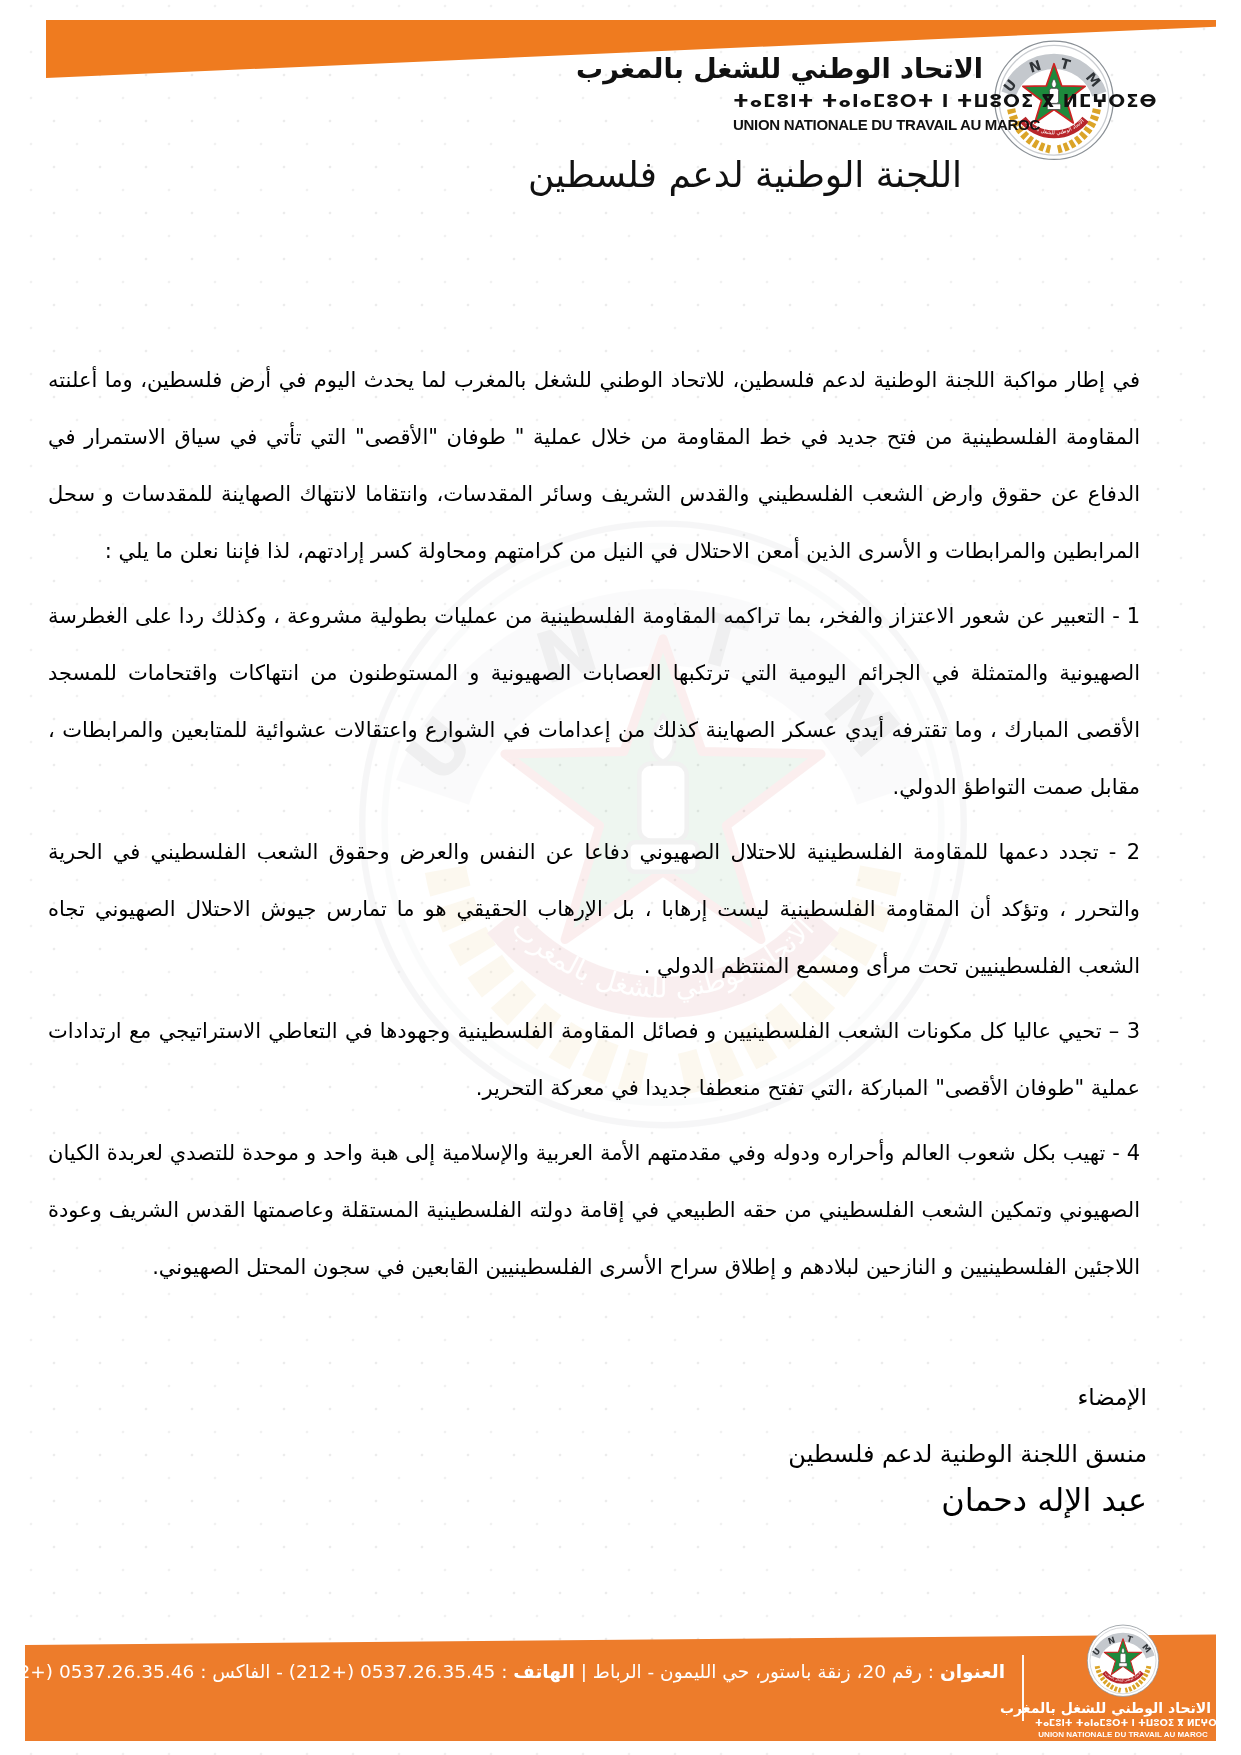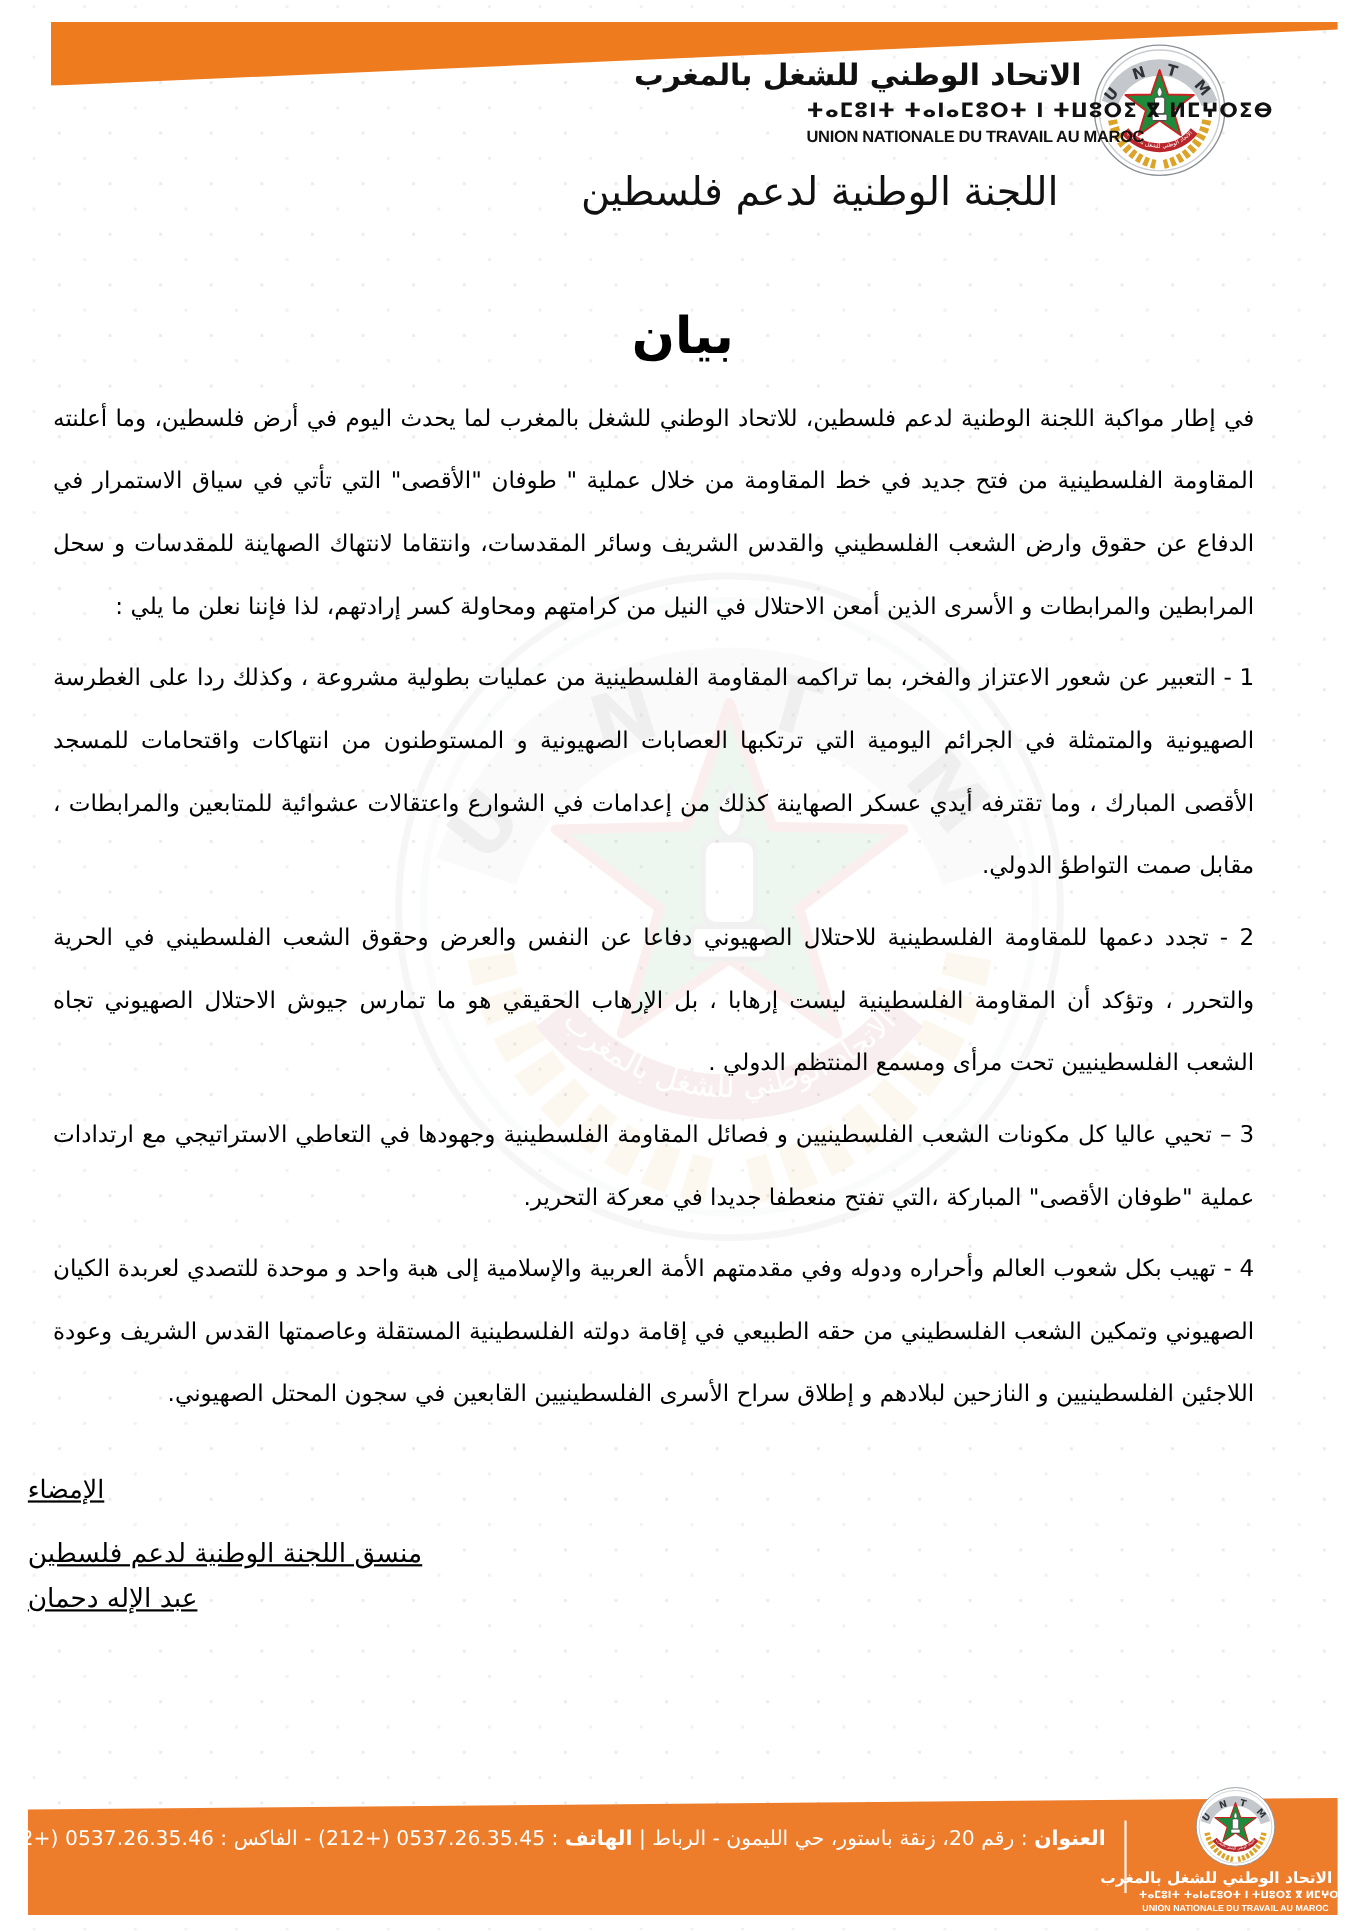--- a/index.html
+++ b/index.html
@@ -51,26 +51,26 @@
     text-align:center;font-size:46px;font-weight:bold;color:#000;direction:rtl;
   }
   .body-text{
     position:absolute;top:352px;right:76px;width:1092px;max-height:985px;
     direction:rtl;text-align:justify;
     font-size:21px;line-height:57px;color:#000;
     overflow:hidden;
   }
   .body-text p{margin-bottom:8px;}
   .signature{
-    position:absolute;top:1342px;left:0;width:1122px;
-    text-align:left;direction:rtl;color:#000;text-decoration:underline;
+    position:absolute;top:1384px;left:0;width:1122px;
+    text-align:right;direction:rtl;color:#000;
   }
   .sig-label{font-size:23px;margin-bottom:30px;}
   .sig-role{font-size:24px;margin-bottom:13px;}
-  .sig-name{font-size:24px;}
+  .sig-name{font-size:32px;}
   
   .footer-band{
     position:absolute;top:1634px;left:0;width:1241px;height:107px;
     background:var(--footer-orange,#ed7c2b);
     clip-path:polygon(0 11px,100% 0,100% 100%,0 100%);
   }
   .footer-contact{
     position:absolute;top:1634px;left:30px;width:950px;height:107px;
     color:#fff;direction:rtl;text-align:center;
   }
@@ -128,21 +128,20 @@
     <div class="org-ar">الاتحاد الوطني للشغل بالمغرب</div>
     <div class="org-tif">ⵜⴰⵎⵓⵏⵜ ⵜⴰⵏⴰⵎⵓⵔⵜ ⵏ ⵜⵡⵓⵔⵉ ⴳ ⵍⵎⵖⵔⵉⴱ</div>
     <div class="org-fr">UNION NATIONALE DU TRAVAIL AU MAROC</div>
   </div>
   <div class="committee">اللجنة الوطنية لدعم فلسطين</div>
 
   <svg class="watermark" viewBox="0 0 100 100">
     <use href="#untm-logo"></use>
   </svg>
 
-  <h1 class="doc-title">بيان</h1>
 
   <div class="body-text">
     <p>في إطار مواكبة اللجنة الوطنية لدعم فلسطين، للاتحاد الوطني للشغل بالمغرب لما يحدث اليوم في أرض فلسطين، وما أعلنته المقاومة الفلسطينية من فتح جديد في خط المقاومة من خلال عملية " طوفان "الأقصى" التي تأتي  في سياق الاستمرار في الدفاع عن حقوق وارض الشعب الفلسطيني والقدس الشريف وسائر المقدسات، وانتقاما لانتهاك الصهاينة للمقدسات و سحل المرابطين والمرابطات و الأسرى الذين أمعن الاحتلال في النيل من كرامتهم ومحاولة كسر إرادتهم، لذا  فإننا نعلن ما يلي :</p>
     <p>1 - التعبير عن شعور الاعتزاز والفخر، بما تراكمه المقاومة الفلسطينية من عمليات بطولية مشروعة ، وكذلك ردا على الغطرسة الصهيونية والمتمثلة في الجرائم اليومية  التي ترتكبها العصابات الصهيونية و المستوطنون من انتهاكات واقتحامات للمسجد الأقصى المبارك ، وما تقترفه أيدي عسكر الصهاينة كذلك من إعدامات في الشوارع واعتقالات عشوائية للمتابعين والمرابطات ، مقابل صمت التواطؤ الدولي.</p>
     <p>2  - تجدد دعمها للمقاومة الفلسطينية للاحتلال الصهيوني دفاعا عن النفس والعرض وحقوق الشعب الفلسطيني في الحرية والتحرر ، وتؤكد أن المقاومة الفلسطينية ليست إرهابا ، بل الإرهاب الحقيقي هو ما تمارس جيوش الاحتلال الصهيوني تجاه الشعب الفلسطينيين تحت مرأى ومسمع المنتظم الدولي   .</p>
     <p>3 – تحيي عاليا كل مكونات الشعب الفلسطينيين و فصائل المقاومة  الفلسطينية  وجهودها في التعاطي الاستراتيجي مع ارتدادات عملية "طوفان الأقصى" المباركة ،التي تفتح منعطفا جديدا في معركة التحرير.</p>
     <p>4 - تهيب بكل شعوب العالم وأحراره ودوله  وفي مقدمتهم الأمة العربية والإسلامية  إلى هبة واحد و موحدة للتصدي لعربدة الكيان الصهيوني وتمكين  الشعب الفلسطيني من حقه الطبيعي في إقامة دولته الفلسطينية المستقلة وعاصمتها القدس الشريف وعودة اللاجئين الفلسطينيين و النازحين لبلادهم و إطلاق سراح الأسرى الفلسطينيين القابعين في سجون المحتل الصهيوني.</p>
   </div>
 
   <div class="signature">

